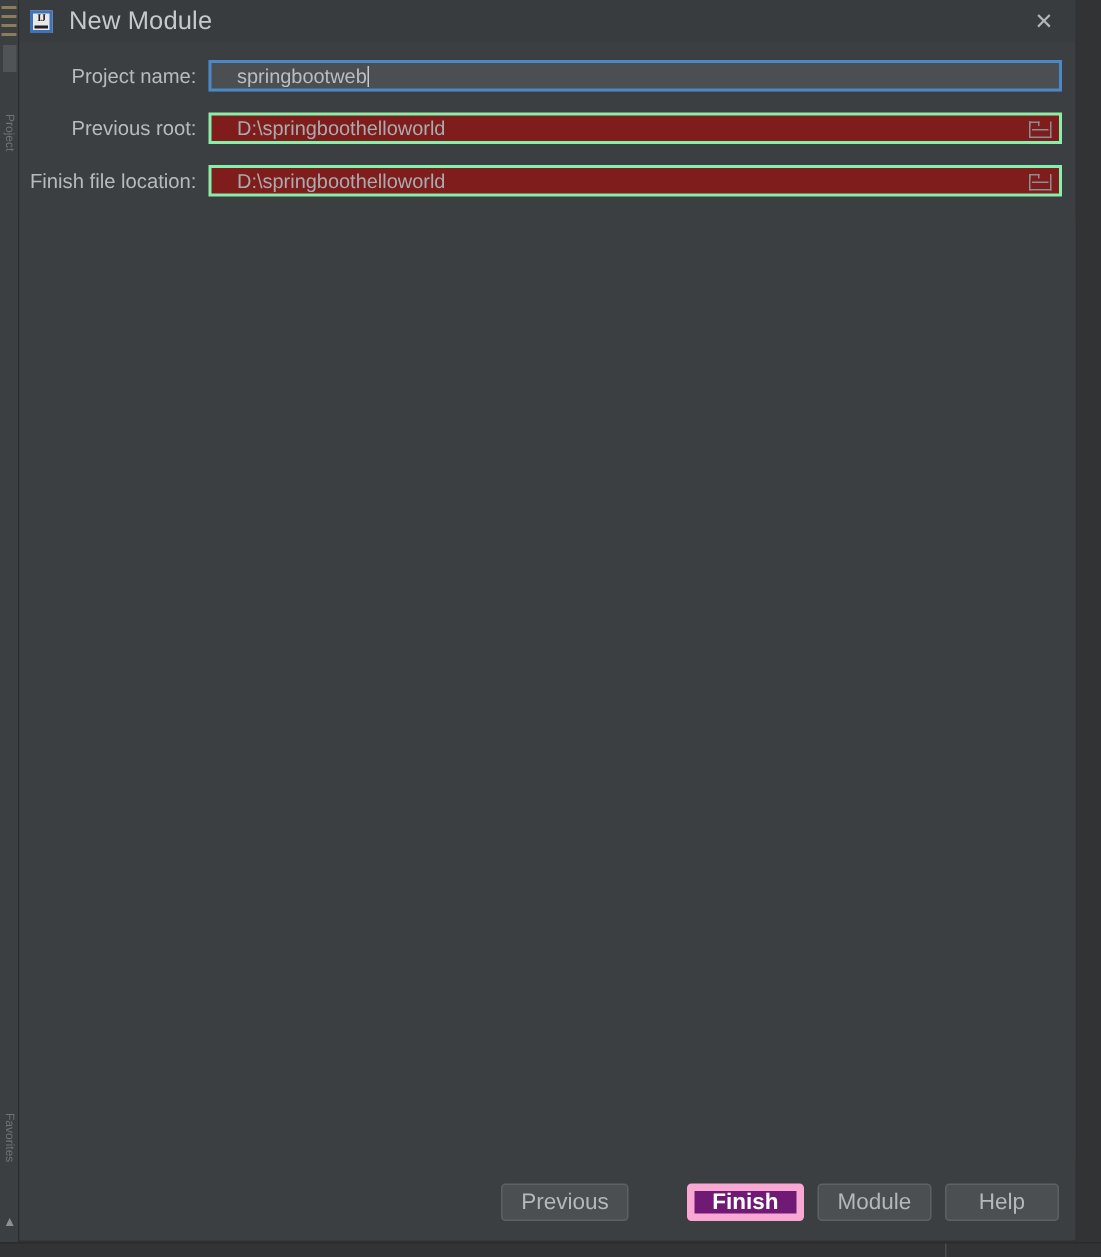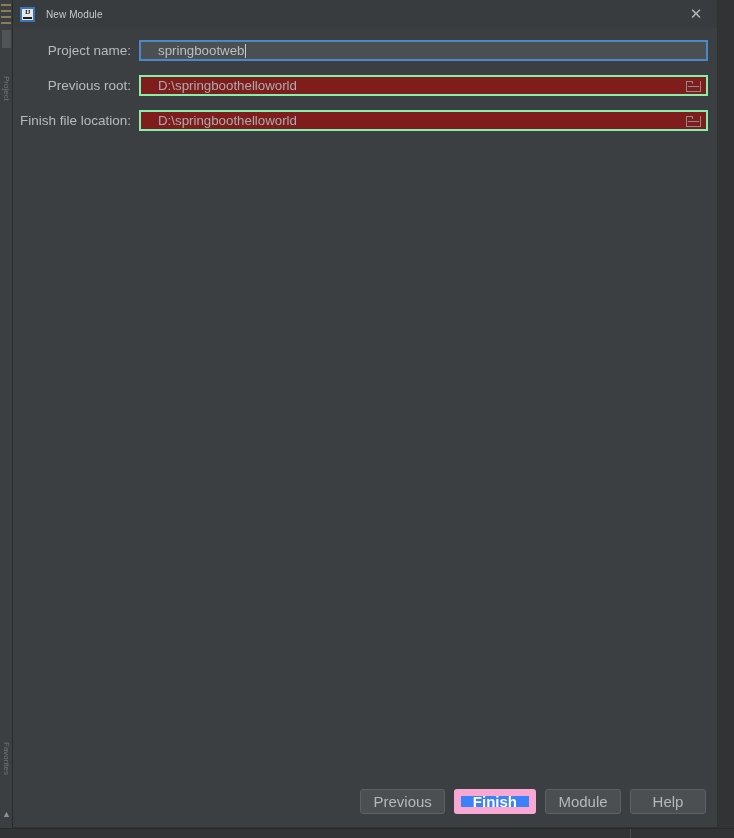--- a/index.html
+++ b/index.html
@@ -150,21 +150,21 @@
     content: "";
     position: absolute;
     left: 1px;
     right: 1px;
     bottom: 1px;
     height: 2px;
     background: #1f1f1f;
   }
   .title-text {
     margin-left: 11px;
-    font-size: 10px;
+    font-size: 17px;
     color: #c7cacc;
     letter-spacing: .1px;
   }
   .close-btn {
     position: absolute;
     right: 12px;
     top: 5px;
     width: 18px;
     height: 18px;
     color: #b3b6b8;
@@ -297,24 +297,25 @@
     color: #b5b8ba;
     font-size: 15px;
     display: flex;
     align-items: center;
     justify-content: center;
     padding: 0 12px;
     cursor: default;
     user-select: none;
   }
   .btn.default {
-    background: #3b82f6;
-    border: 7px solid #f9a8d4;
+    background: #701a75;
+    border: 5px solid #f9a8d4;
     color: #ffffff;
     font-weight: bold;
+    margin-left: 30px;
   }
 
   .watermark {
     position: absolute;
     right: 5px;
     bottom: -1px;
     font-size: 16px;
     color: #cfd2d4;
     white-space: nowrap;
     font-family: "DejaVu Sans", sans-serif;

